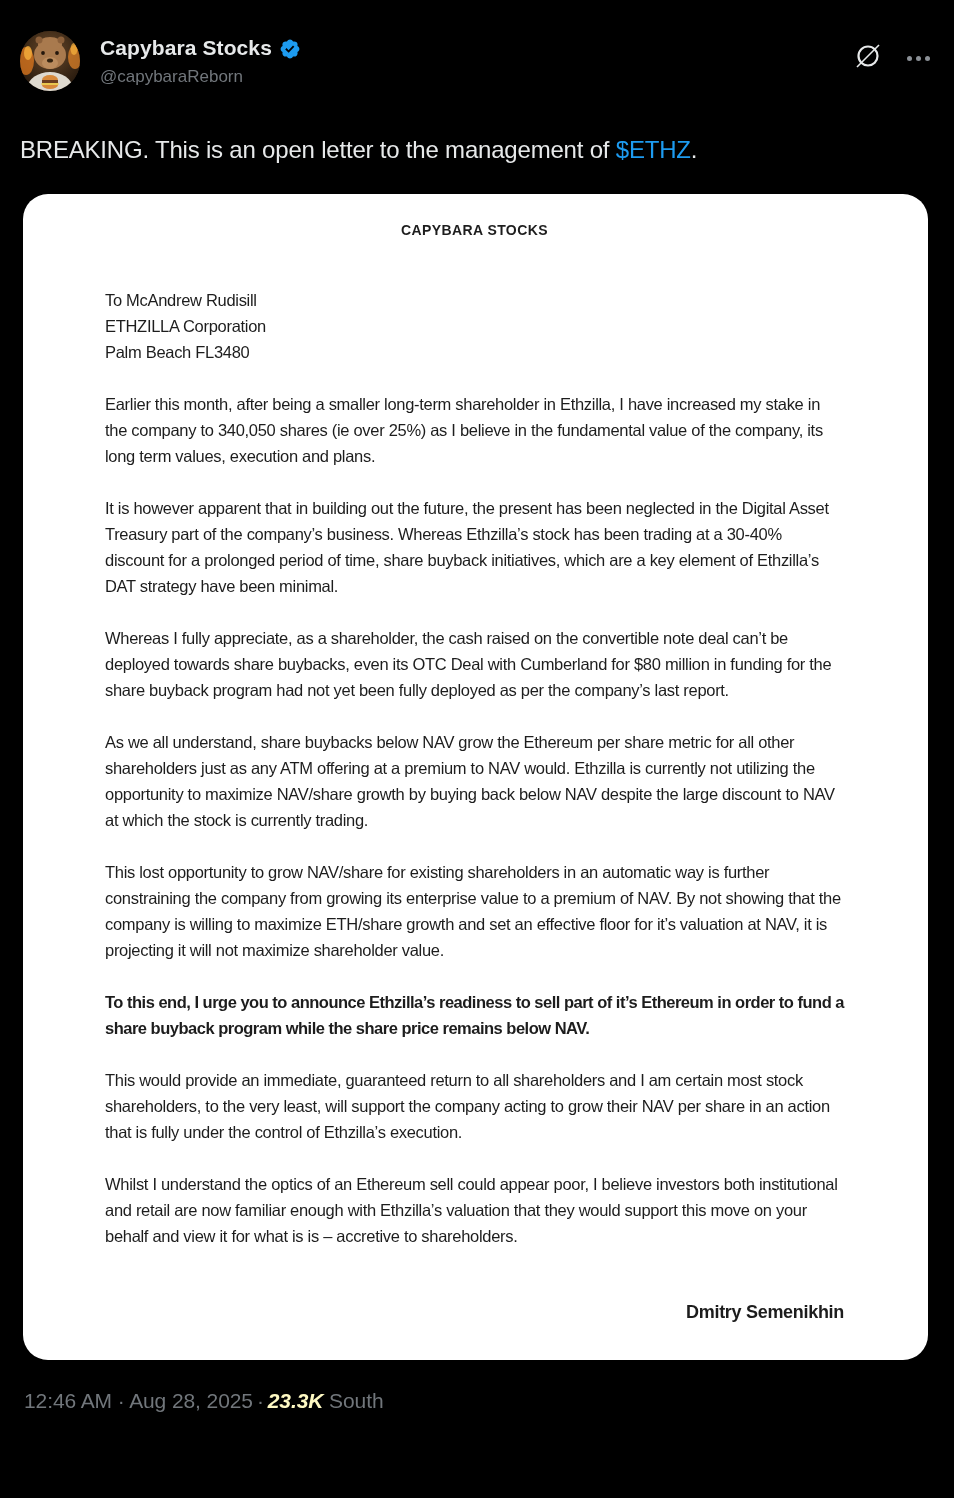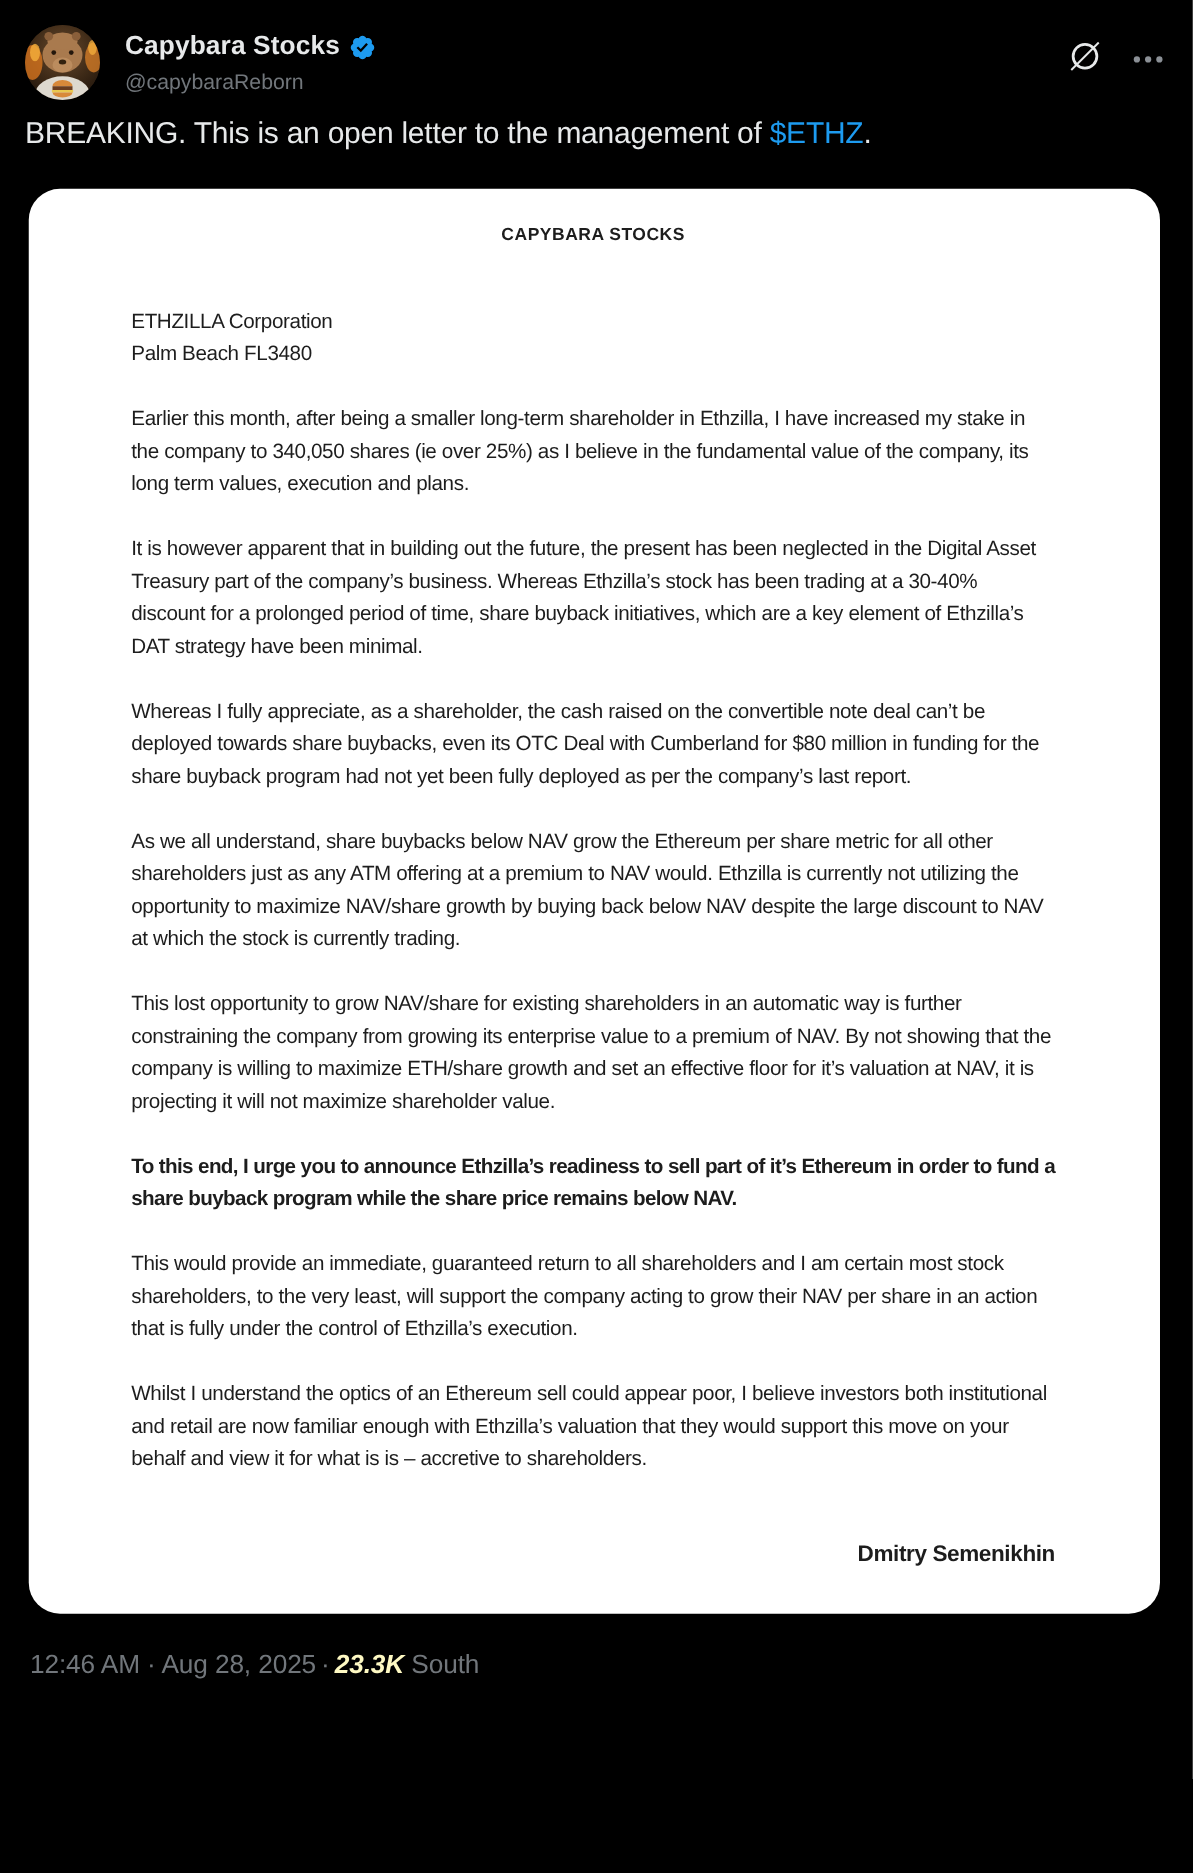--- a/index.html
+++ b/index.html
@@ -4,21 +4,21 @@
 <style>
   * { margin: 0; padding: 0; box-sizing: border-box; }
   html, body { background: #000; }
   body {
     width: 954px;
     height: 1498px;
     position: relative;
     font-family: "Liberation Sans", sans-serif;
     overflow: hidden;
   }
-  .tweet { padding: 20px 20px 0 20px; }
+  .tweet { padding: 31px 20px 0 20px; }
 
   
   .header { display: flex; align-items: flex-start; }
   .avatar {
     width: 60px; height: 60px; border-radius: 50%;
     overflow: hidden; flex: none; background: #2a1c10;
     cursor: pointer;
   }
   .avatar svg { display: block; }
   .author { margin-left: 20px; padding-top: 5px; }
@@ -32,21 +32,21 @@
   .header-actions {
     margin-left: auto; display: flex; align-items: center;
     gap: 24px; padding-top: 10px; padding-right: 4px;
   }
   .icon-btn { cursor: pointer; display: inline-flex; align-items: center; }
   .dots { display: inline-flex; gap: 4px; padding-top: 4px; }
   .dots i { width: 5px; height: 5px; border-radius: 50%; background: #8b9096; display: block; }
 
   
   .tweet-text {
-    margin-top: 12px;
+    margin-top: 44px;
     font-size: 24px; line-height: 30px;
     color: #E7E9EA; letter-spacing: -0.2px;
   }
   .cashtag { color: #1D9BF0; cursor: pointer; }
 
   
   .card {
     margin: 29px 0 0 3px;
     width: 905px;
     background: #fff;
@@ -145,20 +145,21 @@
   </div>
 
   <div class="tweet-text">
     <span>BREAKING. This is an open letter to the management of </span><span class="cashtag">$ETHZ</span><span>.</span>
   </div>
 
   <div class="card">
     <div class="letterhead">CAPYBARA STOCKS</div>
 
     <div class="address">
+      <div>To McAndrew Rudisill</div>
       <div>ETHZILLA Corporation</div>
       <div>Palm Beach FL3480</div>
     </div>
 
     <p class="para">Earlier this month, after being a smaller long-term shareholder in Ethzilla, I have increased my stake in the company to 340,050 shares (ie over 25%) as I believe in the fundamental value of the company, its long term values, execution and plans.</p>
     <p class="para">It is however apparent that in building out the future, the present has been neglected in the Digital Asset Treasury part of the company’s business. Whereas Ethzilla’s stock has been trading at a 30-40% discount for a prolonged period of time, share buyback initiatives, which are a key element of Ethzilla’s DAT strategy have been minimal.</p>
     <p class="para">Whereas I fully appreciate, as a shareholder, the cash raised on the convertible note deal can’t be deployed towards share buybacks, even its OTC Deal with Cumberland for $80 million in funding for the share buyback program had not yet been fully deployed as per the company’s last report.</p>
     <p class="para">As we all understand, share buybacks below NAV grow the Ethereum per share metric for all other shareholders just as any ATM offering at a premium to NAV would. Ethzilla is currently not utilizing the opportunity to maximize NAV/share growth by buying back below NAV despite the large discount to NAV at which the stock is currently trading.</p>
     <p class="para">This lost opportunity to grow NAV/share for existing shareholders in an automatic way is further constraining the company from growing its enterprise value to a premium of NAV. By not showing that the company is willing to maximize ETH/share growth and set an effective floor for it’s valuation at NAV, it is projecting it will not maximize shareholder value.</p>
     <p class="para emphasis">To this end, I urge you to announce Ethzilla’s readiness to sell part of it’s Ethereum in order to fund a share buyback program while the share price remains below NAV.</p>

